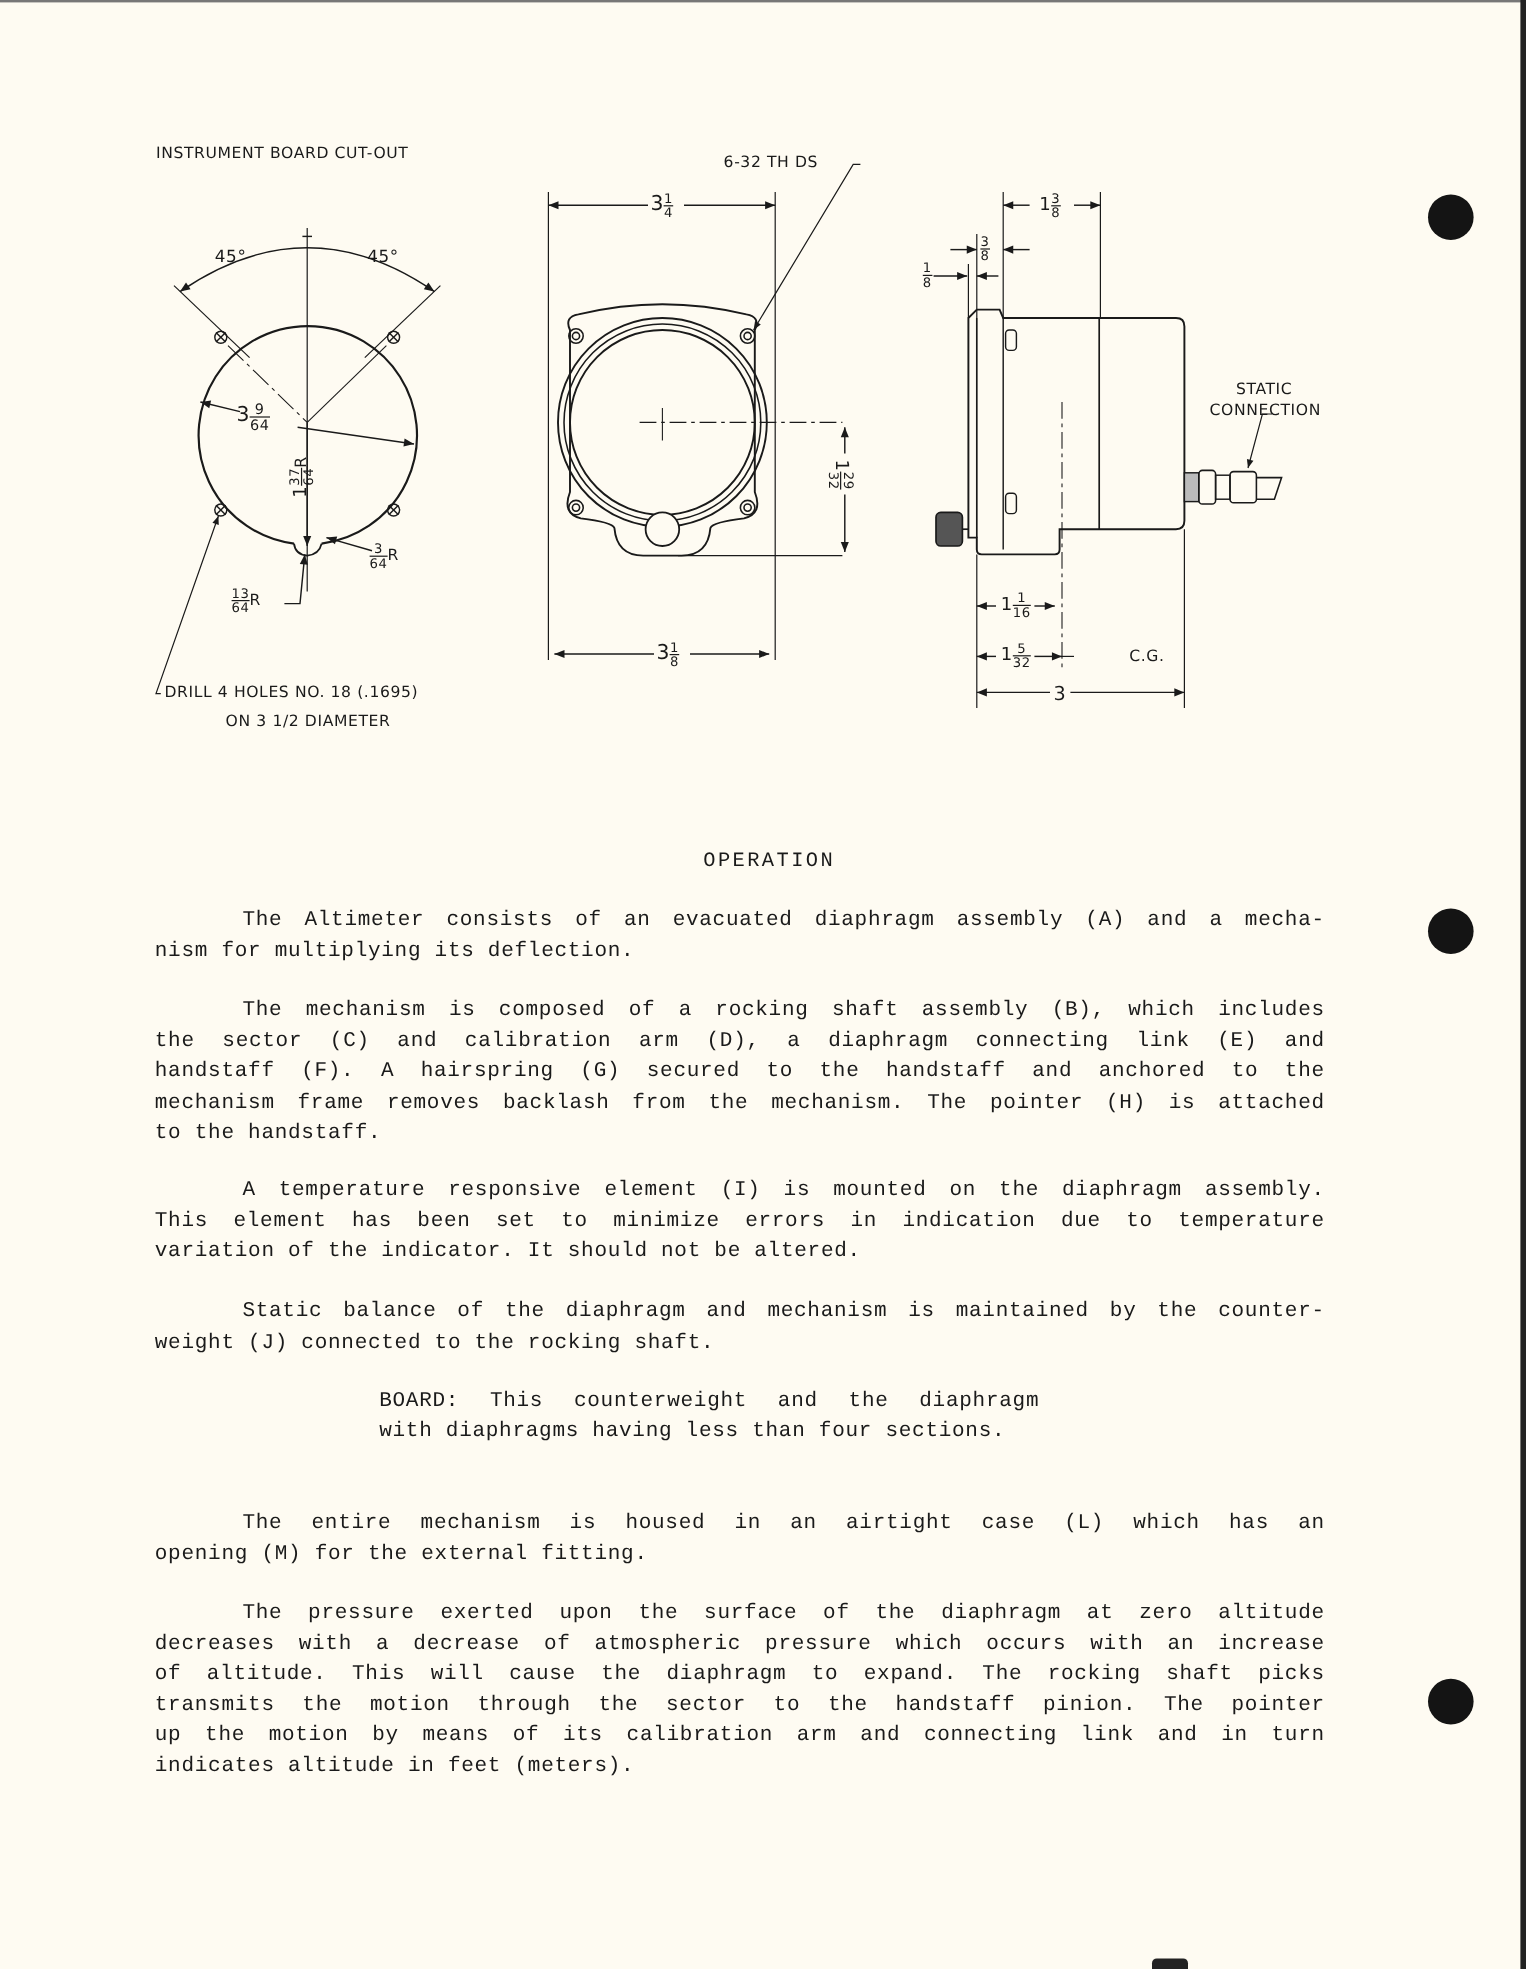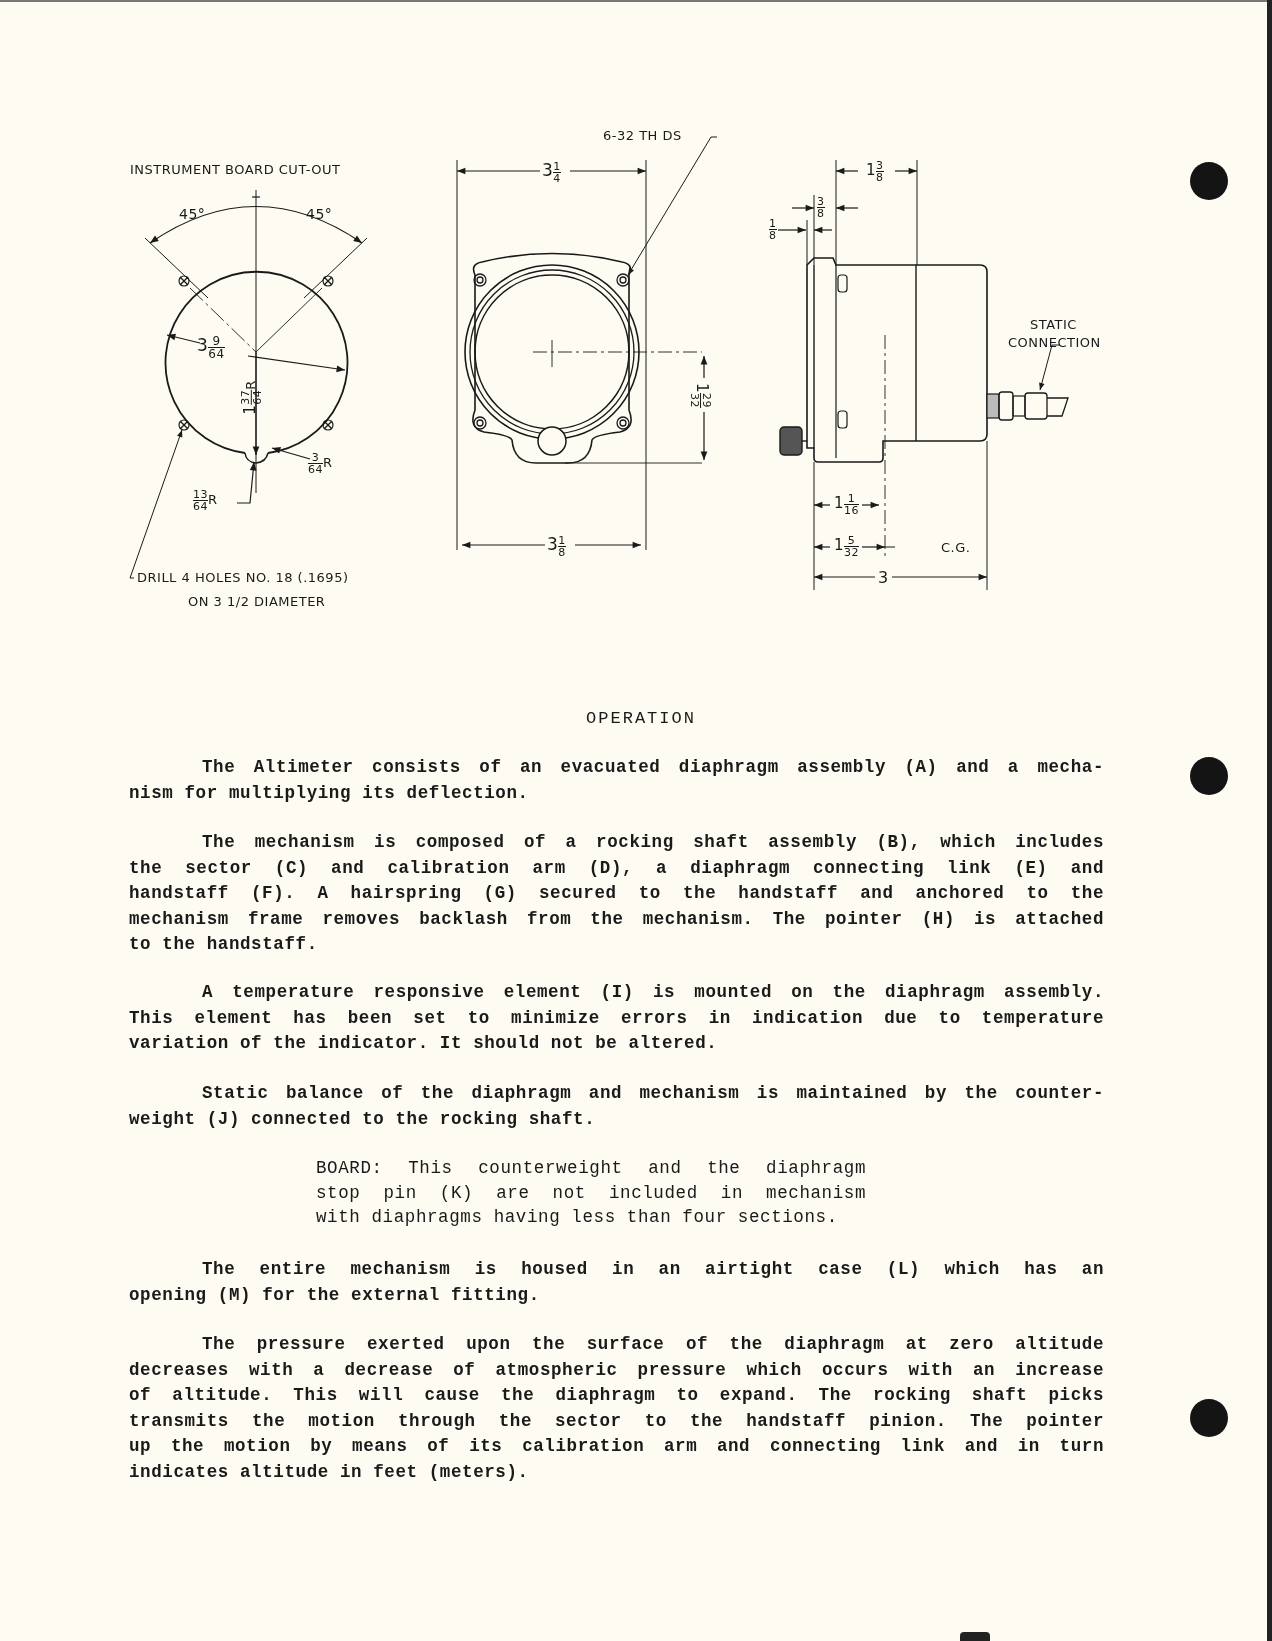--- a/index.html
+++ b/index.html
@@ -14,21 +14,21 @@
   .punch-hole { position: absolute; width: 38px; height: 38px; border-radius: 50%; background: #141414; }
   .bottom-mark { position: absolute; left: 960px; top: 1632px; width: 30px; height: 9px; background: #222; border-radius: 4px 4px 0 0; }
   svg.drawing { position: absolute; left: 0; top: 0; }
   .label { position: absolute; font-family: "DejaVu Sans", "Liberation Sans", sans-serif; font-size: 13px; letter-spacing: 0.5px; color: #1a1a1a; white-space: nowrap; }
   .title {
     position: absolute; left: 0; width: 1272px; top: 709px; text-align: center;
     font-size: 17px; letter-spacing: 2px; padding-left: 10px; box-sizing: border-box;
   }
   .para {
     position: absolute; left: 129px; width: 975px; font-size: 17.5px; line-height: 25.6px;
-    text-align: justify; text-align-last: left; letter-spacing: 0.6px; margin: 0; font-weight: bold;
+    text-align: justify; text-align-last: left; letter-spacing: 0.6px; margin: 0;
   }
   .para .line { display: block; text-align: justify; text-align-last: justify; }
   .para .line.last { text-align-last: left; }
   .indent { display: inline-block; width: 73px; }
   .note {
     position: absolute; left: 316px; width: 550px; font-size: 17.5px; line-height: 24.5px; letter-spacing: 0.6px;
   }
   .note .line { display: block; text-align: justify; text-align-last: justify; }
   .note .line.last { text-align-last: left; }
 </style>
@@ -163,21 +163,21 @@
       <line x1="862" y1="505" x2="879" y2="505" marker-end="url(#arr)"></line>
       <line x1="814" y1="547" x2="830" y2="547" marker-start="url(#arr)"></line>
       <line x1="862" y1="547" x2="885" y2="547" marker-end="url(#arr)"></line>
       <line x1="885" y1="547" x2="895" y2="547" stroke-width="1"></line>
       <line x1="814" y1="577" x2="875" y2="577" marker-start="url(#arr)"></line>
       <line x1="892" y1="577" x2="987" y2="577" marker-end="url(#arr)"></line>
     </g>
   </g>
 </svg>
 
-<div class="label" style="left:130px;top:121px;margin-top:41px;">INSTRUMENT BOARD CUT-OUT</div>
+<div class="label" style="left:130px;top:121px;">INSTRUMENT BOARD CUT-OUT</div>
 <div class="label" style="left:179px;top:206px;font-size:14px;">45°</div>
 <div class="label" style="left:306px;top:206px;font-size:14px;">45°</div>
 
 <div class="label" style="left:197px;top:335px;">
   <span style="font-size:17px">3</span><span style="display:inline-block;vertical-align:middle;text-align:center;font-size:12px;line-height:12px;"><span style="display:block;border-bottom:1px solid #1a1a1a">9</span><span style="display:block">64</span></span>
 </div>
 
 <div class="label" style="left:234px;top:386px;transform:rotate(-90deg);transform-origin:center;">
   <span style="font-size:15px">1</span><span style="display:inline-block;vertical-align:middle;text-align:center;font-size:11px;line-height:11px;"><span style="display:block;border-bottom:1px solid #1a1a1a">37</span><span style="display:block">64</span></span><span style="font-size:13px">R</span>
 </div>
@@ -245,21 +245,20 @@
   <span class="line last">variation of the indicator.  It should not be altered.</span>
 </div>
 
 <div class="para" style="top:1081px;">
   <span class="line"><span class="indent"></span><span>Static balance of the diaphragm and mechanism is maintained by the counter-</span></span>
   <span class="line last">weight (J) connected to the rocking shaft.</span>
 </div>
 
 <div class="note" style="top:1156px;">
   <span class="line">BOARD:  This counterweight and the diaphragm</span>
-  <span class="line">stop pin (K) are not included in mechanism</span>
   <span class="line last">with diaphragms having less than four sections.</span>
 </div>
 
 <div class="para" style="top:1257px;">
   <span class="line"><span class="indent"></span><span>The entire mechanism is housed in an airtight case (L) which has an</span></span>
   <span class="line last">opening (M) for the external fitting.</span>
 </div>
 
 <div class="para" style="top:1332px;">
   <span class="line"><span class="indent"></span><span>The pressure exerted upon the surface of the diaphragm at zero altitude</span></span>

